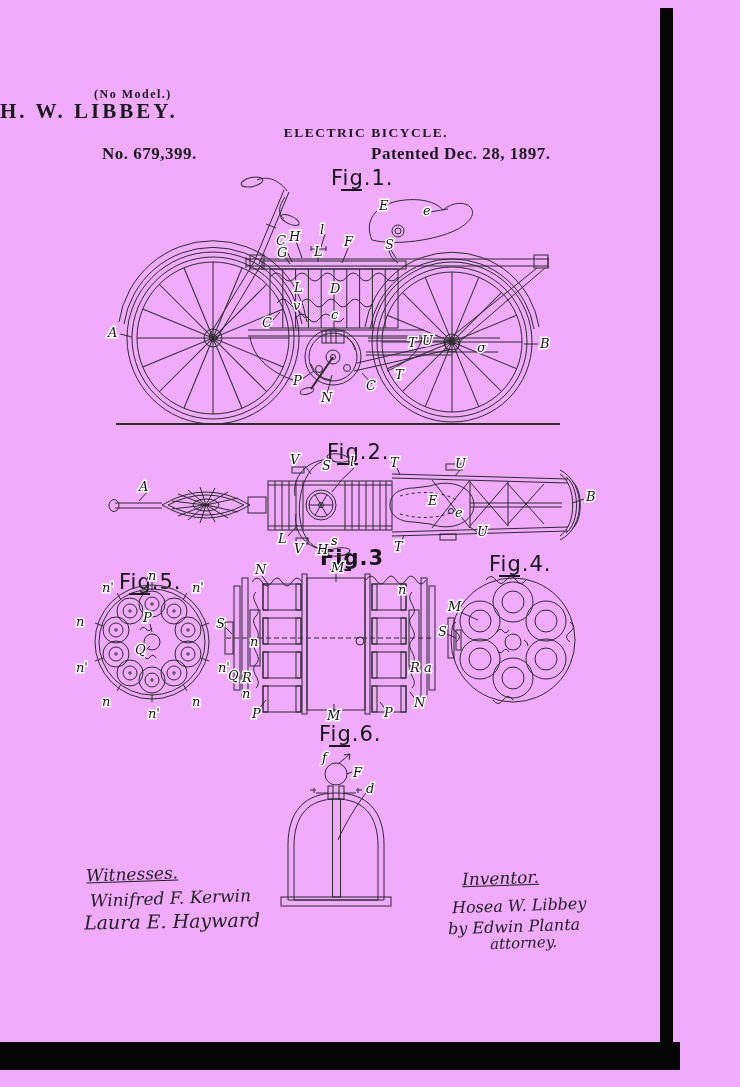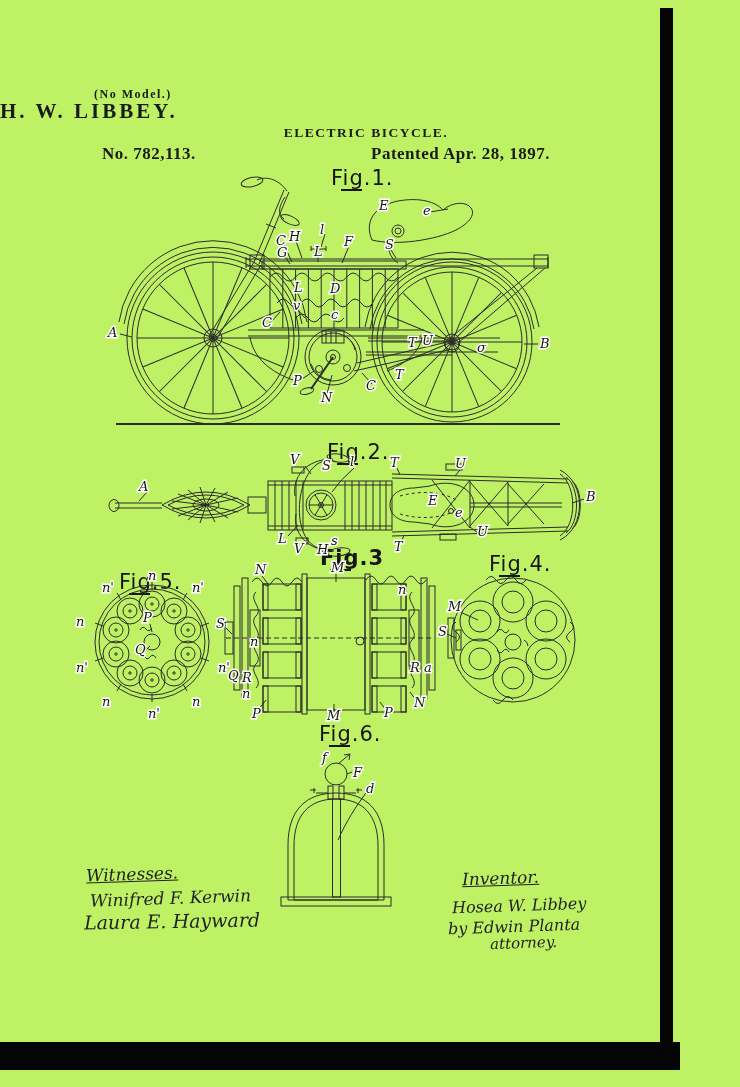--- a/index.html
+++ b/index.html
@@ -1,16 +1,16 @@
 <!DOCTYPE html>
 <html><head>
 <meta charset="utf-8">
 <style>
   html,body{margin:0;padding:0;background:#ffffff;}
-  .sheet{position:relative;width:740px;height:1087px;background:#bef264;overflow:hidden;
+  .sheet{position:relative;width:740px;height:1087px;background:#f0abfc;overflow:hidden;
          font-family:"Liberation Serif",serif;color:#1a1a1a;}
   .abs{position:absolute;}
   .hdr{white-space:nowrap;}
   .no-model{left:94px;top:87px;font-size:12px;letter-spacing:1.5px;font-weight:bold;}
   .inv-name{left:0;top:99px;width:672px;text-align:left;font-size:21px;letter-spacing:3px;font-weight:bold;}
   .inv-title{left:0;top:125px;width:732px;text-align:center;font-size:13.5px;letter-spacing:1.5px;font-weight:bold;}
   .pat-no{left:102px;top:144px;font-size:17px;font-weight:bold;letter-spacing:0.5px;}
   .pat-date{left:371px;top:144px;font-size:17px;font-weight:bold;letter-spacing:0.5px;}
   .figcap{position:absolute;font-family:"DejaVu Sans",sans-serif;font-size:21px;color:#151515;letter-spacing:1px;}
   .figcap::after{content:"";position:absolute;left:10px;top:23px;width:21px;height:2.4px;background:#151515;}
@@ -28,22 +28,22 @@
             paint-order:stroke;stroke:#fcfcfb;stroke-width:3px;}
 </style>
 </head>
 <body>
 
 <div class="sheet">
 
   <div class="abs hdr no-model">(No Model.)</div>
   <div class="abs hdr inv-name">H. W. LIBBEY.</div>
   <div class="abs hdr inv-title">ELECTRIC BICYCLE.</div>
-  <div class="abs hdr pat-no">No. 782,113.</div>
-  <div class="abs hdr pat-date">Patented Apr. 28, 1897.</div>
+  <div class="abs hdr pat-no">No. 679,399.</div>
+  <div class="abs hdr pat-date">Patented Dec. 28, 1897.</div>
 
   <div class="figcap" style="left:317px;top:166px;margin-left:14px;">Fig.1.</div>
   <div class="figcap" style="left:327px;top:440px;">Fig.2.</div>
   <div class="figcap" style="left:119px;top:570px;">Fig.5.</div>
   <div class="figcap" style="left:320px;top:546px;font-weight:bold;">Fig.3</div>
   <div class="figcap" style="left:489px;top:552px;">Fig.4.</div>
   <div class="figcap" style="left:319px;top:722px;">Fig.6.</div>
 
   <svg id="art" width="740" height="1087" viewBox="0 0 740 1087">
     <defs>

